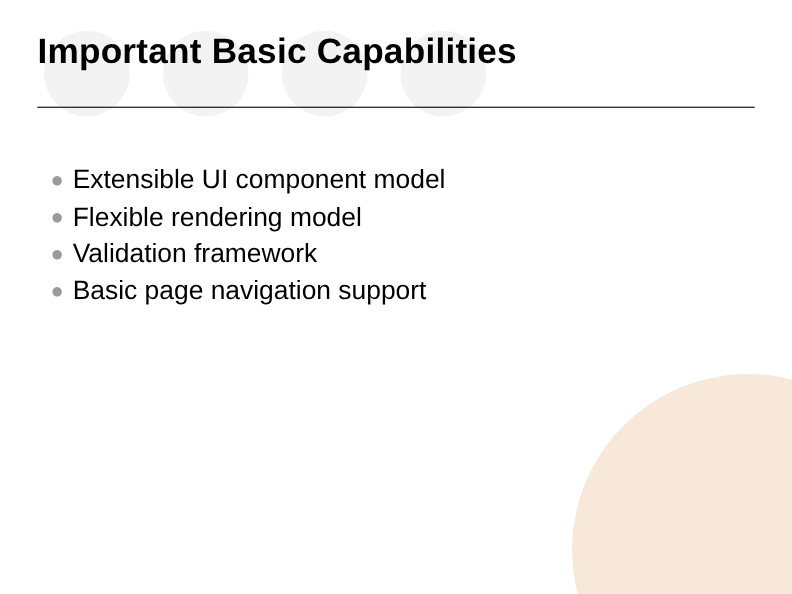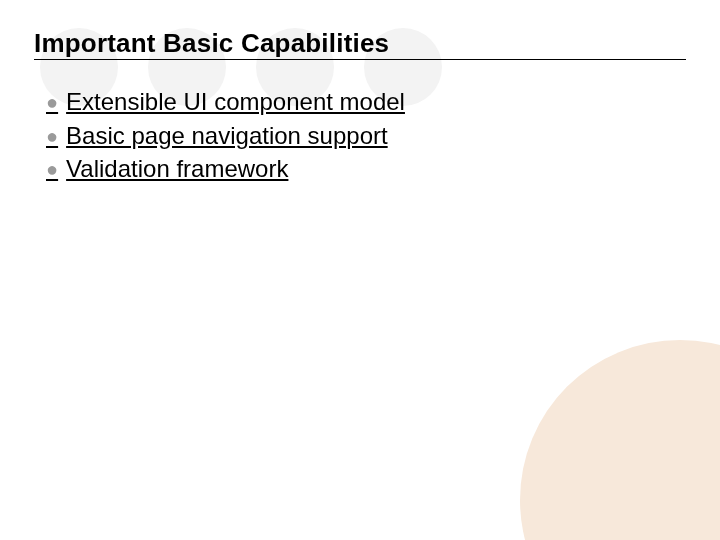--- a/index.html
+++ b/index.html
@@ -34,32 +34,31 @@
       border-radius: 50%;
       background: #f7e8da;
       z-index: 0;
     }
     .content {
       position: relative;
       z-index: 1;
       padding: 28px 34px 0 34px;
     }
     .title {
-      font-size: 26px;
+      font-size: 32px;
       font-weight: bold;
       color: #000;
       border-bottom: 1.5px solid #000;
-      padding-bottom: 0;
-      margin-bottom: 26px;
+      padding-bottom: 32px;
+      margin-bottom: 50px;
       letter-spacing: 0.2px;
     }
     .bullets {
       list-style: none;
       padding-left: 12px;
-      text-decoration: underline;
     }
     .bullets li {
       font-size: 24px;
       color: #000;
       line-height: 1.32;
       margin-bottom: 2px;
       padding-left: 24px;
       text-indent: -24px;
     }
     .bullet-dot {
@@ -77,16 +76,17 @@
   <div class="bg-circle"></div>
   <div class="bg-circle"></div>
   <div class="bg-circle"></div>
 </div>
 <div class="corner-circle"></div>
 
 <div class="content">
   <h1 class="title">Important Basic Capabilities</h1>
   <ul class="bullets">
     <li><span class="bullet-dot">●</span><span>Extensible UI component model</span></li>
+    <li><span class="bullet-dot">●</span><span>Flexible rendering model</span></li>
+    <li><span class="bullet-dot">●</span><span>Validation framework</span></li>
     <li><span class="bullet-dot">●</span><span>Basic page navigation support</span></li>
-    <li><span class="bullet-dot">●</span><span>Validation framework</span></li>
   </ul>
 </div>
 
 </body></html>

